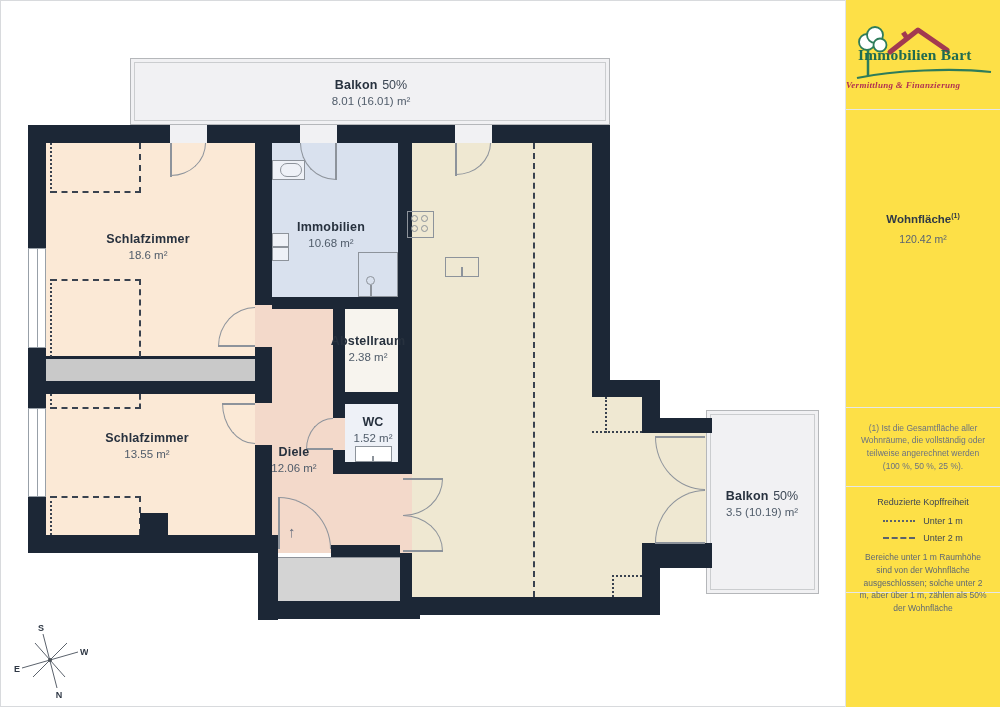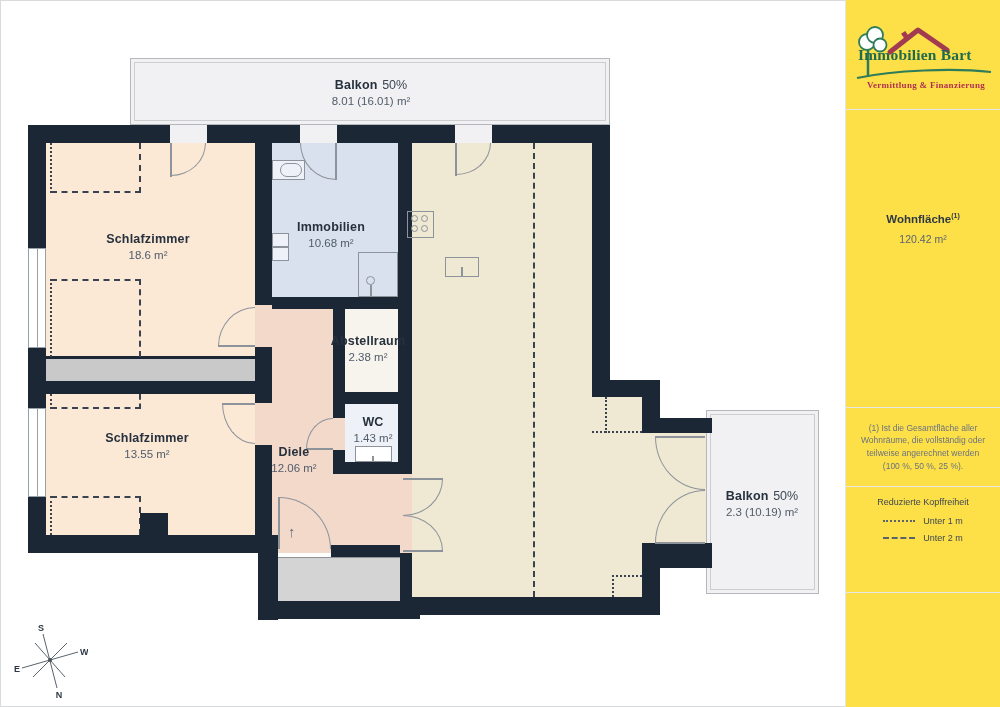--- a/index.html
+++ b/index.html
@@ -33,21 +33,21 @@
   .sec-note{height:79px;display:flex;align-items:center;justify-content:center;padding:6px 13px;text-align:center;font-size:8.5px;color:#6b7280;line-height:1.5;}
   .sec-legend{height:106px;padding:10px 8px 0;text-align:center;}
   .legend-title{font-size:9px;color:#3d4654;margin-bottom:9px;}
   .legend-row{display:flex;align-items:center;justify-content:center;gap:8px;margin-bottom:7px;font-size:9px;color:#3d4654;}
   .dotline{width:32px;border-top:2px dotted #5b626c;}
   .dashline{width:32px;border-top:2px dashed #5b626c;}
   .legend-note{font-size:8.5px;color:#5f6873;line-height:1.5;margin-top:8px;padding:0 4px;}
   .sec-disc{border-bottom:none;padding:14px 12px 0;text-align:center;}
   .disc-text{font-size:8.5px;color:#6b7280;line-height:1.55;}
   .logo-text{position:absolute;left:12px;top:46px;width:136px;text-align:left;font-family:"Liberation Serif",serif;font-weight:600;font-size:15.5px;color:#1f6b50;letter-spacing:.2px;}
-  .logo-sub{position:absolute;left:8px;top:80px;width:144px;text-align:center;font-family:"Liberation Serif",serif;font-weight:bold;font-size:9px;color:#b13052;letter-spacing:.3px;}
+  .logo-sub{position:absolute;left:0;top:80px;width:144px;font-family:"Liberation Serif",serif;font-weight:bold;font-size:9px;color:#b13052;letter-spacing:.3px;font-style:italic;}
   .arrow{position:absolute;font-size:15px;color:#6b7280;line-height:1;}
 </style>
 </head>
 <body>
 
 <div class="page">
 
   <div class="abs" style="left:0;top:0;width:845px;height:707px;">
 
     <div class="balc" style="left:130px;top:58px;width:480px;height:67px;">
@@ -186,33 +186,33 @@
     <div class="lbl" style="left:331px;top:221px;">
       <div class="rname">Immobilien</div>
       <div class="rarea">10.68 m²</div>
     </div>
     <div class="lbl" style="left:368px;top:335px;">
       <div class="rname">Abstellraum</div>
       <div class="rarea">2.38 m²</div>
     </div>
     <div class="lbl" style="left:373px;top:416px;">
       <div class="rname">WC</div>
-      <div class="rarea">1.43 m²</div>
+      <div class="rarea">1.52 m²</div>
     </div>
     <div class="lbl" style="left:294px;top:446px;">
       <div class="rname">Diele</div>
       <div class="rarea">12.06 m²</div>
     </div>
     <div class="lbl" style="left:371px;top:76px;">
       <div><span class="rname">Balkon</span> <span class="rshare">50%</span></div>
       <div class="rarea">8.01 (16.01) m²</div>
     </div>
     <div class="lbl" style="left:762px;top:487px;">
       <div><span class="rname">Balkon</span> <span class="rshare">50%</span></div>
-      <div class="rarea">2.3 (10.19) m²</div>
+      <div class="rarea">3.5 (10.19) m²</div>
     </div>
 
     <svg class="abs" style="left:10px;top:618px;" width="78" height="82" viewBox="0 0 78 82">
       <g stroke="#5b626c" stroke-width="1">
         <line x1="33" y1="16" x2="47" y2="70"></line>
         <line x1="12" y1="50" x2="68" y2="34"></line>
         <line x1="25" y1="25" x2="55" y2="59"></line>
         <line x1="57" y1="25" x2="23" y2="59"></line>
       </g>
       <circle cx="40" cy="42" r="2" fill="#4a5158"></circle>
@@ -252,17 +252,18 @@
     <div class="sec sec-legend">
       <div class="legend-title">Reduzierte Kopffreiheit</div>
       <div class="legend-row">
         <span class="dotline"></span>
         <span>Unter 1 m</span>
       </div>
       <div class="legend-row">
         <span class="dashline"></span>
         <span>Unter 2 m</span>
       </div>
+      <div class="legend-note">Bereiche unter 1 m Raumhöhe sind von der Wohnfläche ausgeschlossen; solche unter 2 m, aber über 1 m, zählen als 50% der Wohnfläche</div>
     </div>
 
   </div>
 
 </div>
 
 </body></html>

